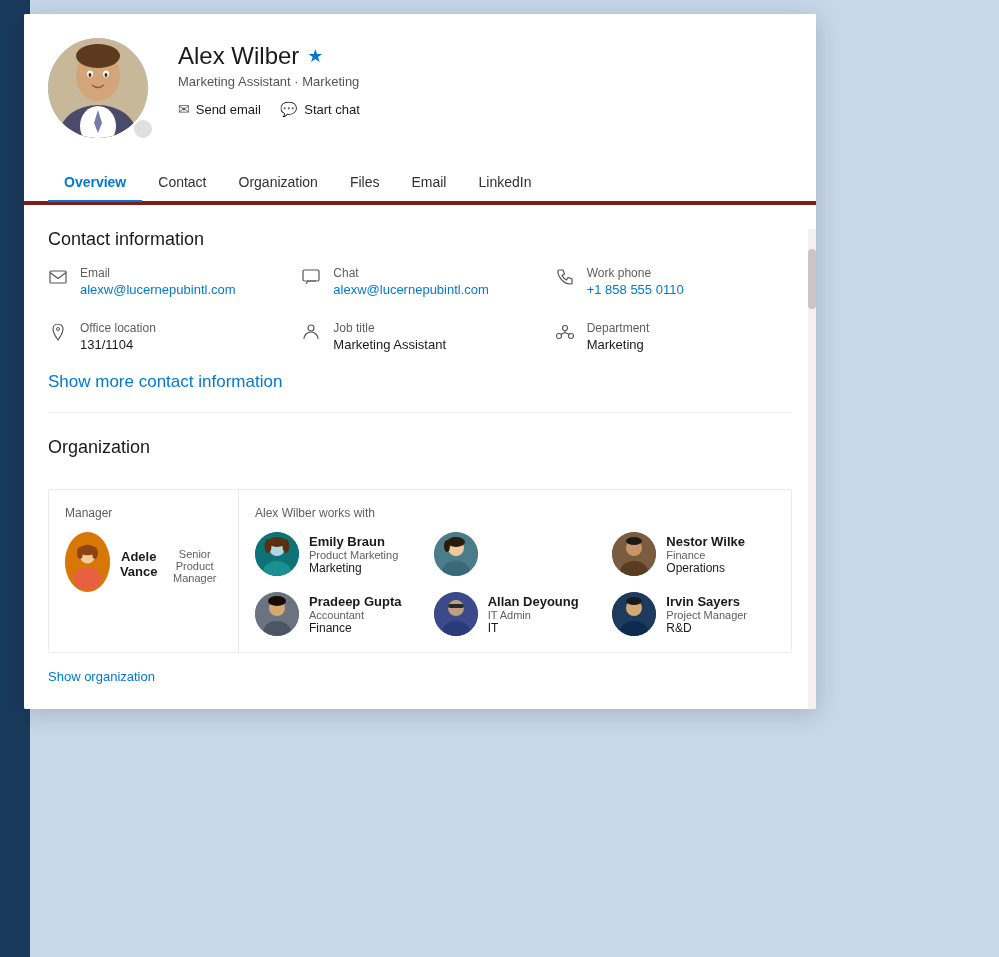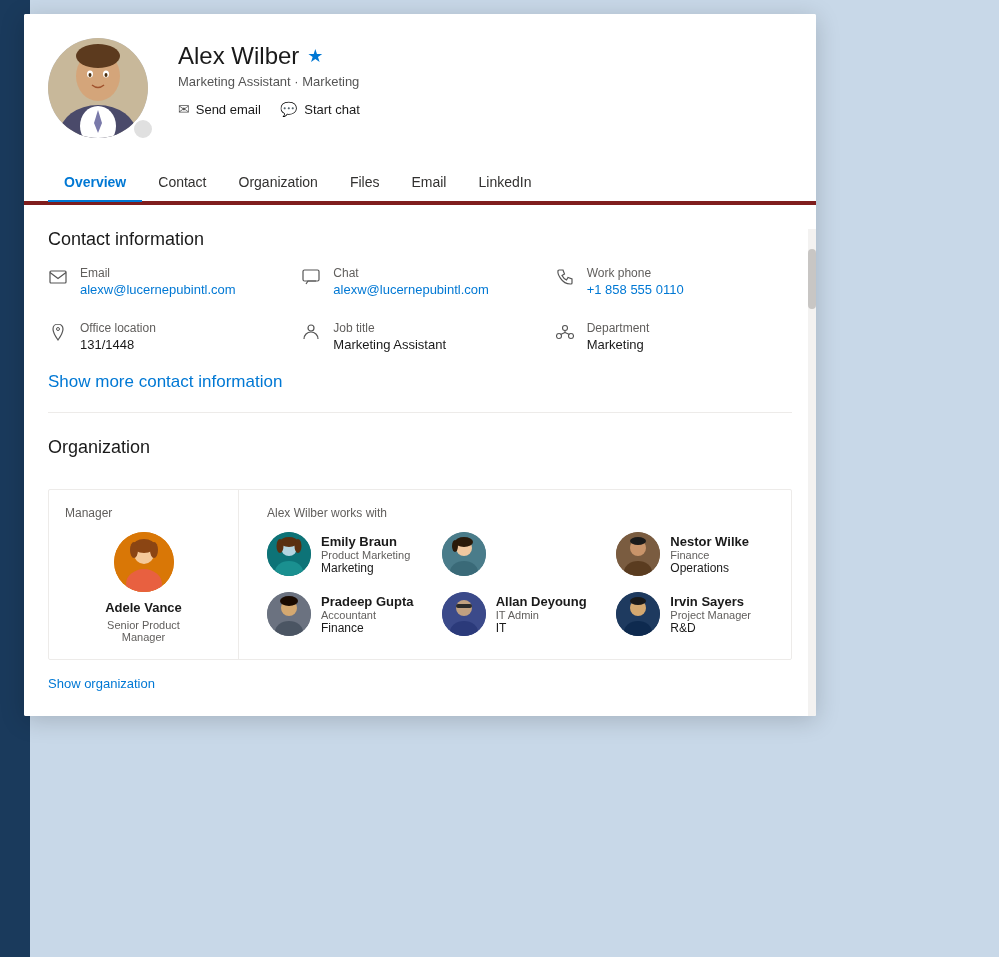--- a/index.html
+++ b/index.html
@@ -230,40 +230,40 @@
       border: none;
       border-top: 1px solid #edebe9;
       margin: 20px 0;
     }
     
     .org-section {
       margin-top: 8px;
     }
     .org-layout {
       display: flex;
-      gap: 12px;
+      gap: 0;
       border: 1px solid #edebe9;
       border-radius: 2px;
       overflow: hidden;
       margin-top: 31px;
     }
     .manager-panel {
       width: 190px;
       flex-shrink: 0;
       border-right: 1px solid #edebe9;
       padding: 16px;
     }
     .org-label {
       font-size: 12px;
       color: #605e5c;
       margin-bottom: 12px;
     }
     .manager-card {
       display: flex;
-      flex-direction: column;
+      flex-direction: row;
       align-items: center;
       text-align: center;
     }
     .person-avatar {
       width: 60px;
       height: 60px;
       border-radius: 50%;
       background: #d0a060;
       overflow: hidden;
       margin-bottom: 8px;
@@ -459,21 +459,21 @@
 
         <div class="contact-item">
           <span class="contact-icon">
             <svg width="18" height="18" viewBox="0 0 18 18" fill="none" xmlns="http://www.w3.org/2000/svg">
               <path d="M9 1C6.2 1 4 3.2 4 6c0 4 5 11 5 11s5-7 5-11c0-2.8-2.2-5-5-5z" stroke="#555" stroke-width="1.2" fill="none"></path>
               <circle cx="9" cy="6" r="1.5" stroke="#555" stroke-width="1" fill="none"></circle>
             </svg>
           </span>
           <div>
             <div class="contact-label">Office location</div>
-            <div class="contact-value">131/1448</div>
+            <div class="contact-value">131/1104</div>
           </div>
         </div>
 
         <div class="contact-item">
           <span class="contact-icon">
             <svg width="18" height="18" viewBox="0 0 18 18" fill="none" xmlns="http://www.w3.org/2000/svg">
               <circle cx="9" cy="5" r="3" stroke="#555" stroke-width="1.2" fill="none"></circle>
               <path d="M2 16c0-3.9 3.1-7 7-7s7 3.1 7 7" stroke="#555" stroke-width="1.2" fill="none"></path>
             </svg>
           </span>

